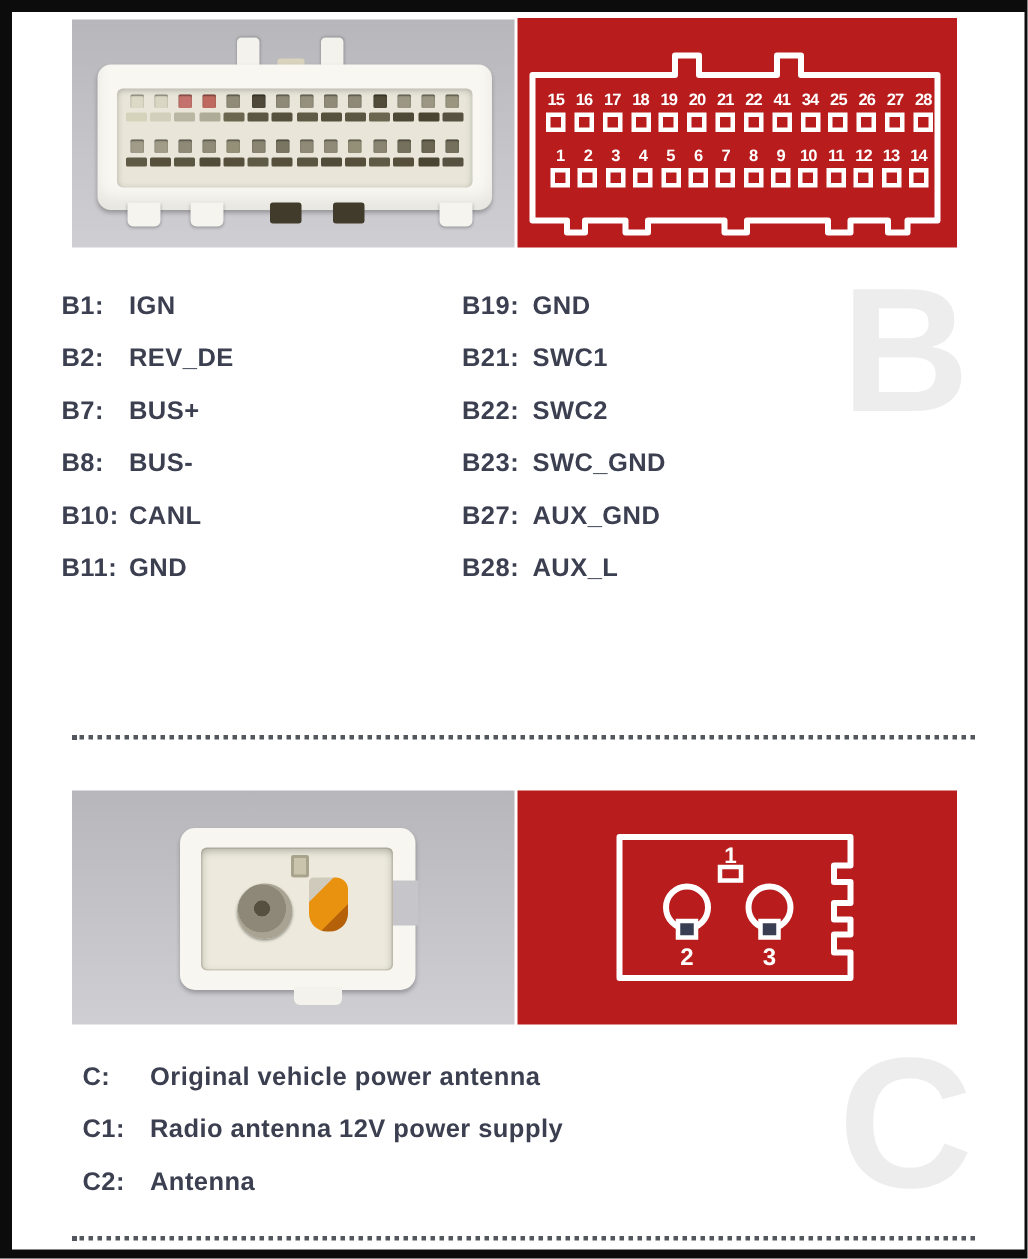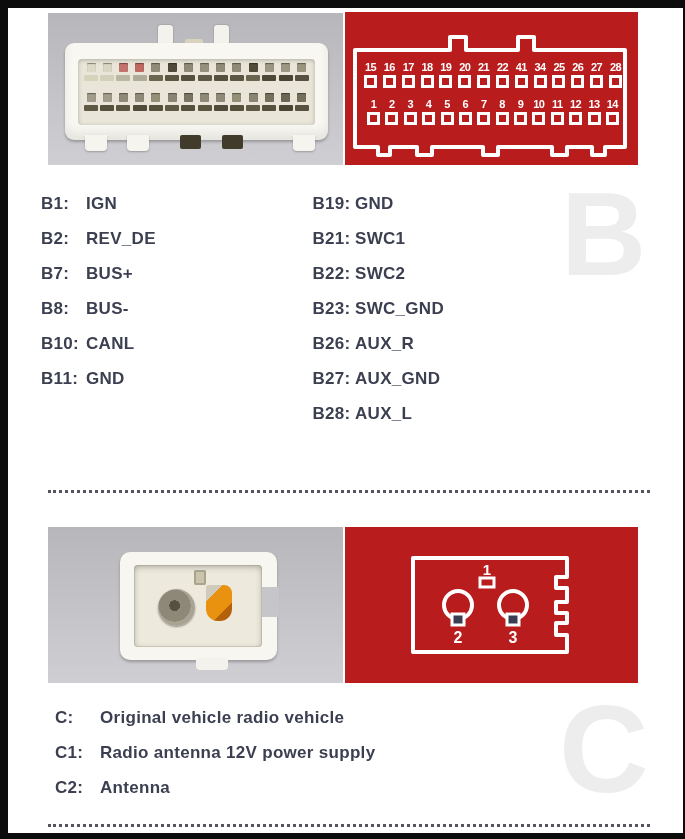--- a/index.html
+++ b/index.html
@@ -35,21 +35,21 @@
   
   .pins-row { position:absolute; display:flex; justify-content:space-between; }
   .pin { display:flex; flex-direction:column; align-items:center; gap:2px; }
   .pin-num { color:#fff; font-size:11px; font-weight:700; line-height:1; letter-spacing:-0.6px; }
   .pin-sq  { width:13px; height:13px; border:3px solid #fff; }
 
   
   .ptable { position:absolute; color:#3b3f50; font-size:17px; font-weight:600; letter-spacing:.3px; }
   .trow { height:35px; display:flex; align-items:flex-start; white-space:nowrap; }
   .tlabel { display:inline-block; width:45px; }
-  .wide .tlabel { width:47px;text-align:center; }
+  .wide .tlabel { width:47px; }
 
   
   .wm { position:absolute; font-weight:700; color:#ededed; line-height:1; user-select:none; }
   #wm-b { left:553px; top:167px; font-size:118px; }
   #wm-c { left:551px; top:679px; font-size:124px; }
 
   
   .dots { position:absolute; left:40px; width:602px; height:0; border-top:3px dotted #54565d; }
   #dots-1 { top:482px; }
   #dots-2 { top:816px; }
@@ -368,24 +368,20 @@
       </div>
       <div class="trow">
         <span class="tlabel">B22:</span>
         <span class="tval">SWC2</span>
       </div>
       <div class="trow">
         <span class="tlabel">B23:</span>
         <span class="tval">SWC_GND</span>
       </div>
       <div class="trow">
-        <span class="tlabel">B26:</span>
-        <span class="tval">AUX_R</span>
-      </div>
-      <div class="trow">
         <span class="tlabel">B27:</span>
         <span class="tval">AUX_GND</span>
       </div>
       <div class="trow">
         <span class="tlabel">B28:</span>
         <span class="tval">AUX_L</span>
       </div>
     </div>
 
   <div class="wm" id="wm-b">B</div>
@@ -414,21 +410,21 @@
       <circle cx="168" cy="78" r="14" fill="none" stroke="#ffffff" stroke-width="4"></circle>
       <rect x="162" y="87" width="12" height="11" fill="#3a3e52" stroke="#ffffff" stroke-width="3"></rect>
       <text x="113" y="116" fill="#ffffff" font-size="16" font-weight="700" text-anchor="middle">2</text>
       <text x="168" y="116" fill="#ffffff" font-size="16" font-weight="700" text-anchor="middle">3</text>
     </svg>
   </div>
 
   <div class="ptable" id="c-table" style="left:47px; top:700px">
       <div class="trow">
         <span class="tlabel">C:</span>
-        <span class="tval">Original vehicle radio vehicle</span>
+        <span class="tval">Original vehicle power antenna</span>
       </div>
       <div class="trow">
         <span class="tlabel">C1:</span>
         <span class="tval">Radio antenna 12V power supply</span>
       </div>
       <div class="trow">
         <span class="tlabel">C2:</span>
         <span class="tval">Antenna</span>
       </div>
     </div>

